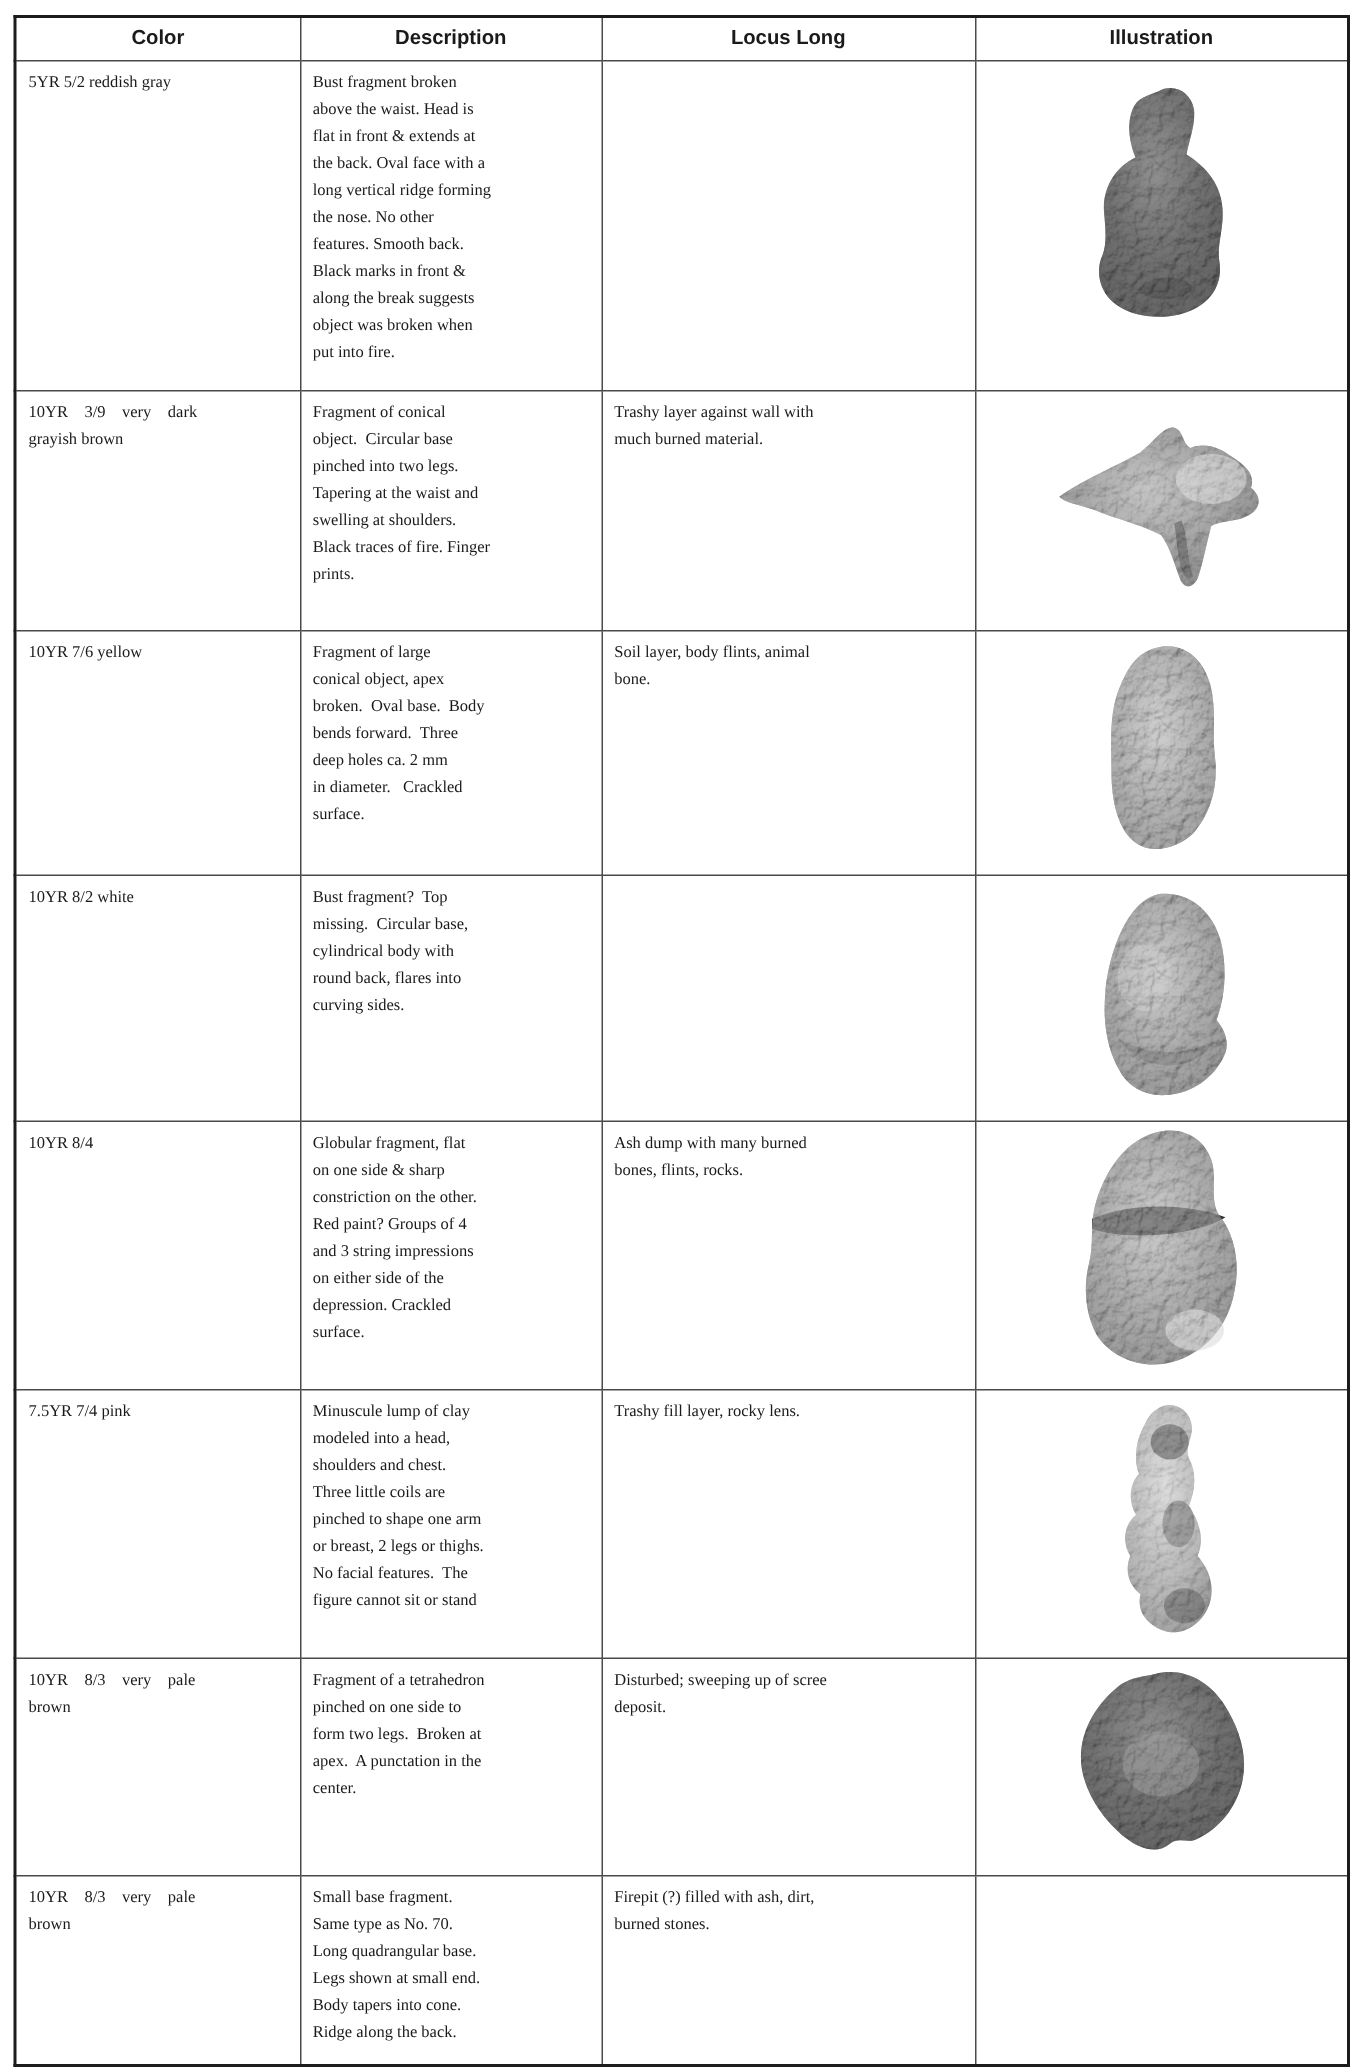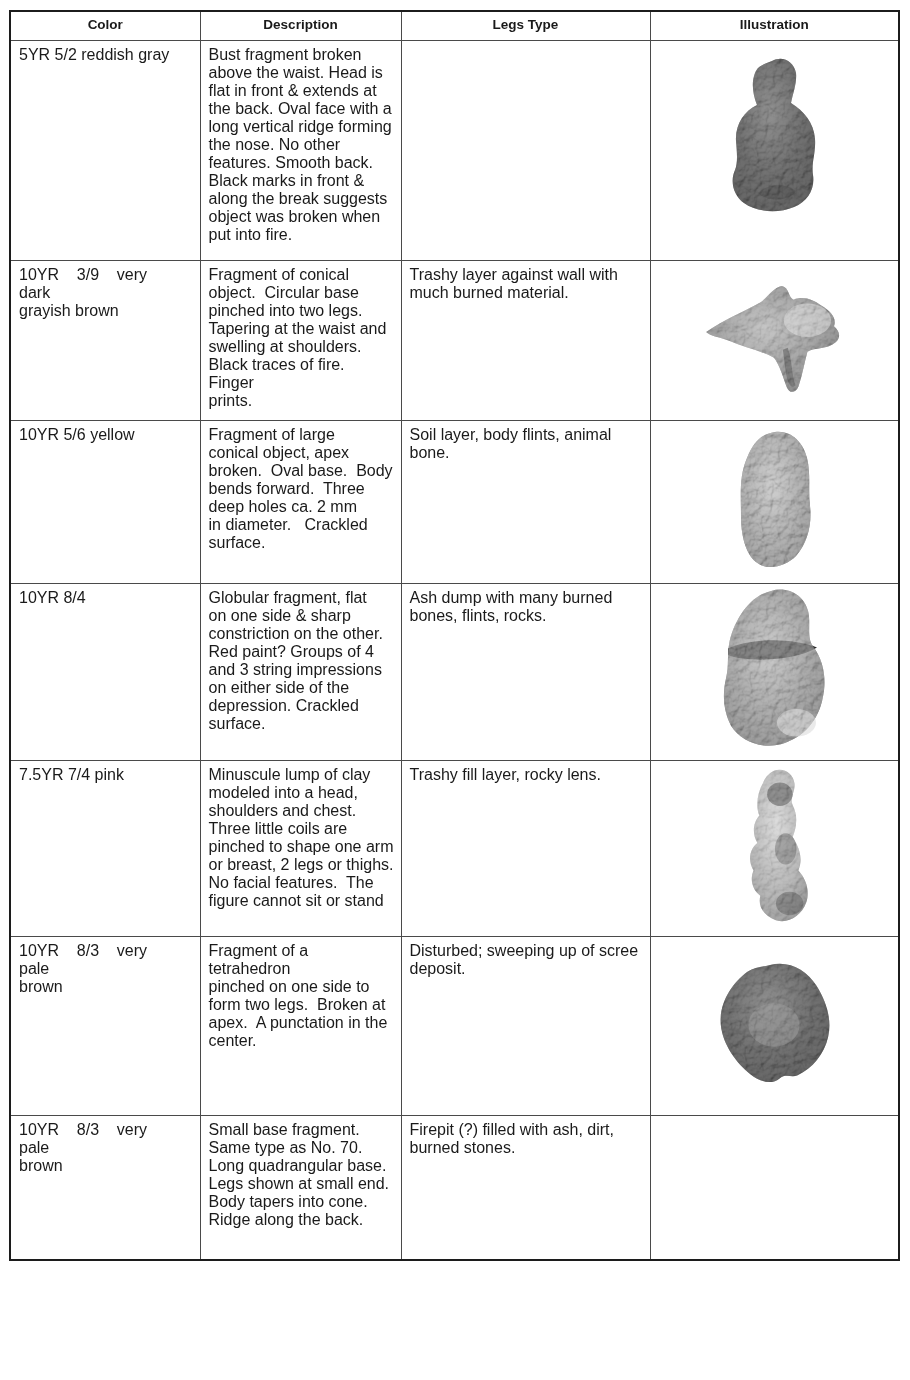--- a/index.html
+++ b/index.html
@@ -33,24 +33,25 @@
     overflow: hidden;
   }
   th {
     font-size: 13.5px;
     font-weight: bold;
     text-align: center;
     padding: 5px 6px;
     height: 29px;
   }
   td {
-    font-size: 16px;
+    font-size: 11px;
     line-height: 18px;
     padding: 5px 7px 4px 8px;
     text-align: left;
+    font-family: Liberation Serif, serif;
   }
   td.cell-text { white-space: pre-wrap; }
   td.cell-illustration {
     vertical-align: middle;
     text-align: center;
     padding: 2px;
   }
   tbody tr:nth-child(1) { height: 220px; }
   tbody tr:nth-child(2) { height: 160px; }
   tbody tr:nth-child(3) { height: 163px; }
@@ -97,21 +98,21 @@
     <colgroup>
       <col class="c-color">
         <col class="c-desc">
         <col class="c-locus">
         <col class="c-illus">
     </colgroup>
     <thead>
       <tr>
         <th>Color</th>
         <th>Description</th>
-        <th>Legs Type</th>
+        <th>Locus Long</th>
         <th>Illustration</th>
       </tr>
     </thead>
     <tbody>
         <tr>
     <td class="cell-text">5YR 5/2 reddish gray</td>
     <td class="cell-text">Bust fragment broken
 above the waist. Head is
 flat in front &amp; extends at
 the back. Oval face with a
@@ -142,33 +143,48 @@
     <td class="cell-text">Trashy layer against wall with
 much burned material.</td>
     <td class="cell-illustration"><svg class="fig" width="148" height="118" viewBox="0 0 148 120">
     <path d="M5,54 C22,42 46,32 60,24 C68,18 74,8 82,7 C90,9 88,18 94,21 C104,17 114,21 122,27 C132,33 138,40 135,48 C141,53 142,59 137,64 C128,72 116,69 108,74 C105,85 103,97 99,109 C96,116 90,117 87,110 C83,99 80,88 74,80 C61,73 43,69 29,63 C17,59 9,58 5,54 Z" fill="url(#g-mid)"></path>
     <ellipse cx="108" cy="42" rx="24" ry="17" fill="#cfcfcf" opacity="0.6"></ellipse>
     <path d="M88,70 C93,85 92,100 96,108 C92,112 89,108 87,100 C85,90 84,78 83,72 Z" fill="#1e1e1e" opacity="0.8"></path>
     <path d="M5,54 C22,42 46,32 60,24 C68,18 74,8 82,7 C90,9 88,18 94,21 C104,17 114,21 122,27 C132,33 138,40 135,48 C141,53 142,59 137,64 C128,72 116,69 108,74 C105,85 103,97 99,109 C96,116 90,117 87,110 C83,99 80,88 74,80 C61,73 43,69 29,63 C17,59 9,58 5,54 Z" fill="#8a8a8a" opacity="0.4" filter="url(#tex)"></path>
   </svg></td>
   </tr>
         <tr>
-    <td class="cell-text">10YR 5/6 yellow</td>
+    <td class="cell-text">10YR 7/6 yellow</td>
     <td class="cell-text">Fragment of large
 conical object, apex
 broken.  Oval base.  Body
 bends forward.  Three
 deep holes ca. 2 mm
 in diameter.   Crackled
 surface.</td>
     <td class="cell-text">Soil layer, body flints, animal
 bone.</td>
     <td class="cell-illustration"><svg class="fig" width="90" height="144" viewBox="0 0 90 144">
     <path d="M46,4 C62,2 74,14 78,30 C82,46 79,62 81,78 C83,96 79,114 67,128 C56,139 38,143 27,134 C16,125 12,106 12,88 C12,68 10,48 18,30 C25,13 33,6 46,4 Z" fill="url(#g-mid)"></path>
     <path d="M46,4 C62,2 74,14 78,30 C82,46 79,62 81,78 C83,96 79,114 67,128 C56,139 38,143 27,134 C16,125 12,106 12,88 C12,68 10,48 18,30 C25,13 33,6 46,4 Z" fill="#8a8a8a" opacity="0.5" filter="url(#tex)"></path>
+  </svg></td>
+  </tr>
+        <tr>
+    <td class="cell-text">10YR 8/2 white</td>
+    <td class="cell-text">Bust fragment?  Top
+missing.  Circular base,
+cylindrical body with
+round back, flares into
+curving sides.</td>
+    <td class="cell-text"></td>
+    <td class="cell-illustration"><svg class="fig" width="98" height="140" viewBox="0 0 98 140">
+    <path d="M48,4 C68,2 84,16 89,36 C93,53 92,72 86,88 C92,95 95,104 91,112 C84,127 69,137 53,138 C39,139 27,133 21,121 C13,107 10,89 12,69 C14,45 26,8 48,4 Z" fill="url(#g-mid)"></path>
+    <ellipse cx="38" cy="60" rx="18" ry="22" fill="#b0b0b0" opacity="0.45"></ellipse>
+    <path d="M20,100 C40,112 66,112 84,102 C74,122 38,126 20,100 Z" fill="#262626" opacity="0.6"></path>
+    <path d="M48,4 C68,2 84,16 89,36 C93,53 92,72 86,88 C92,95 95,104 91,112 C84,127 69,137 53,138 C39,139 27,133 21,121 C13,107 10,89 12,69 C14,45 26,8 48,4 Z" fill="#8a8a8a" opacity="0.45" filter="url(#tex)"></path>
   </svg></td>
   </tr>
         <tr>
     <td class="cell-text">10YR 8/4</td>
     <td class="cell-text">Globular fragment, flat
 on one side &amp; sharp
 constriction on the other.
 Red paint? Groups of 4
 and 3 string impressions
 on either side of the

